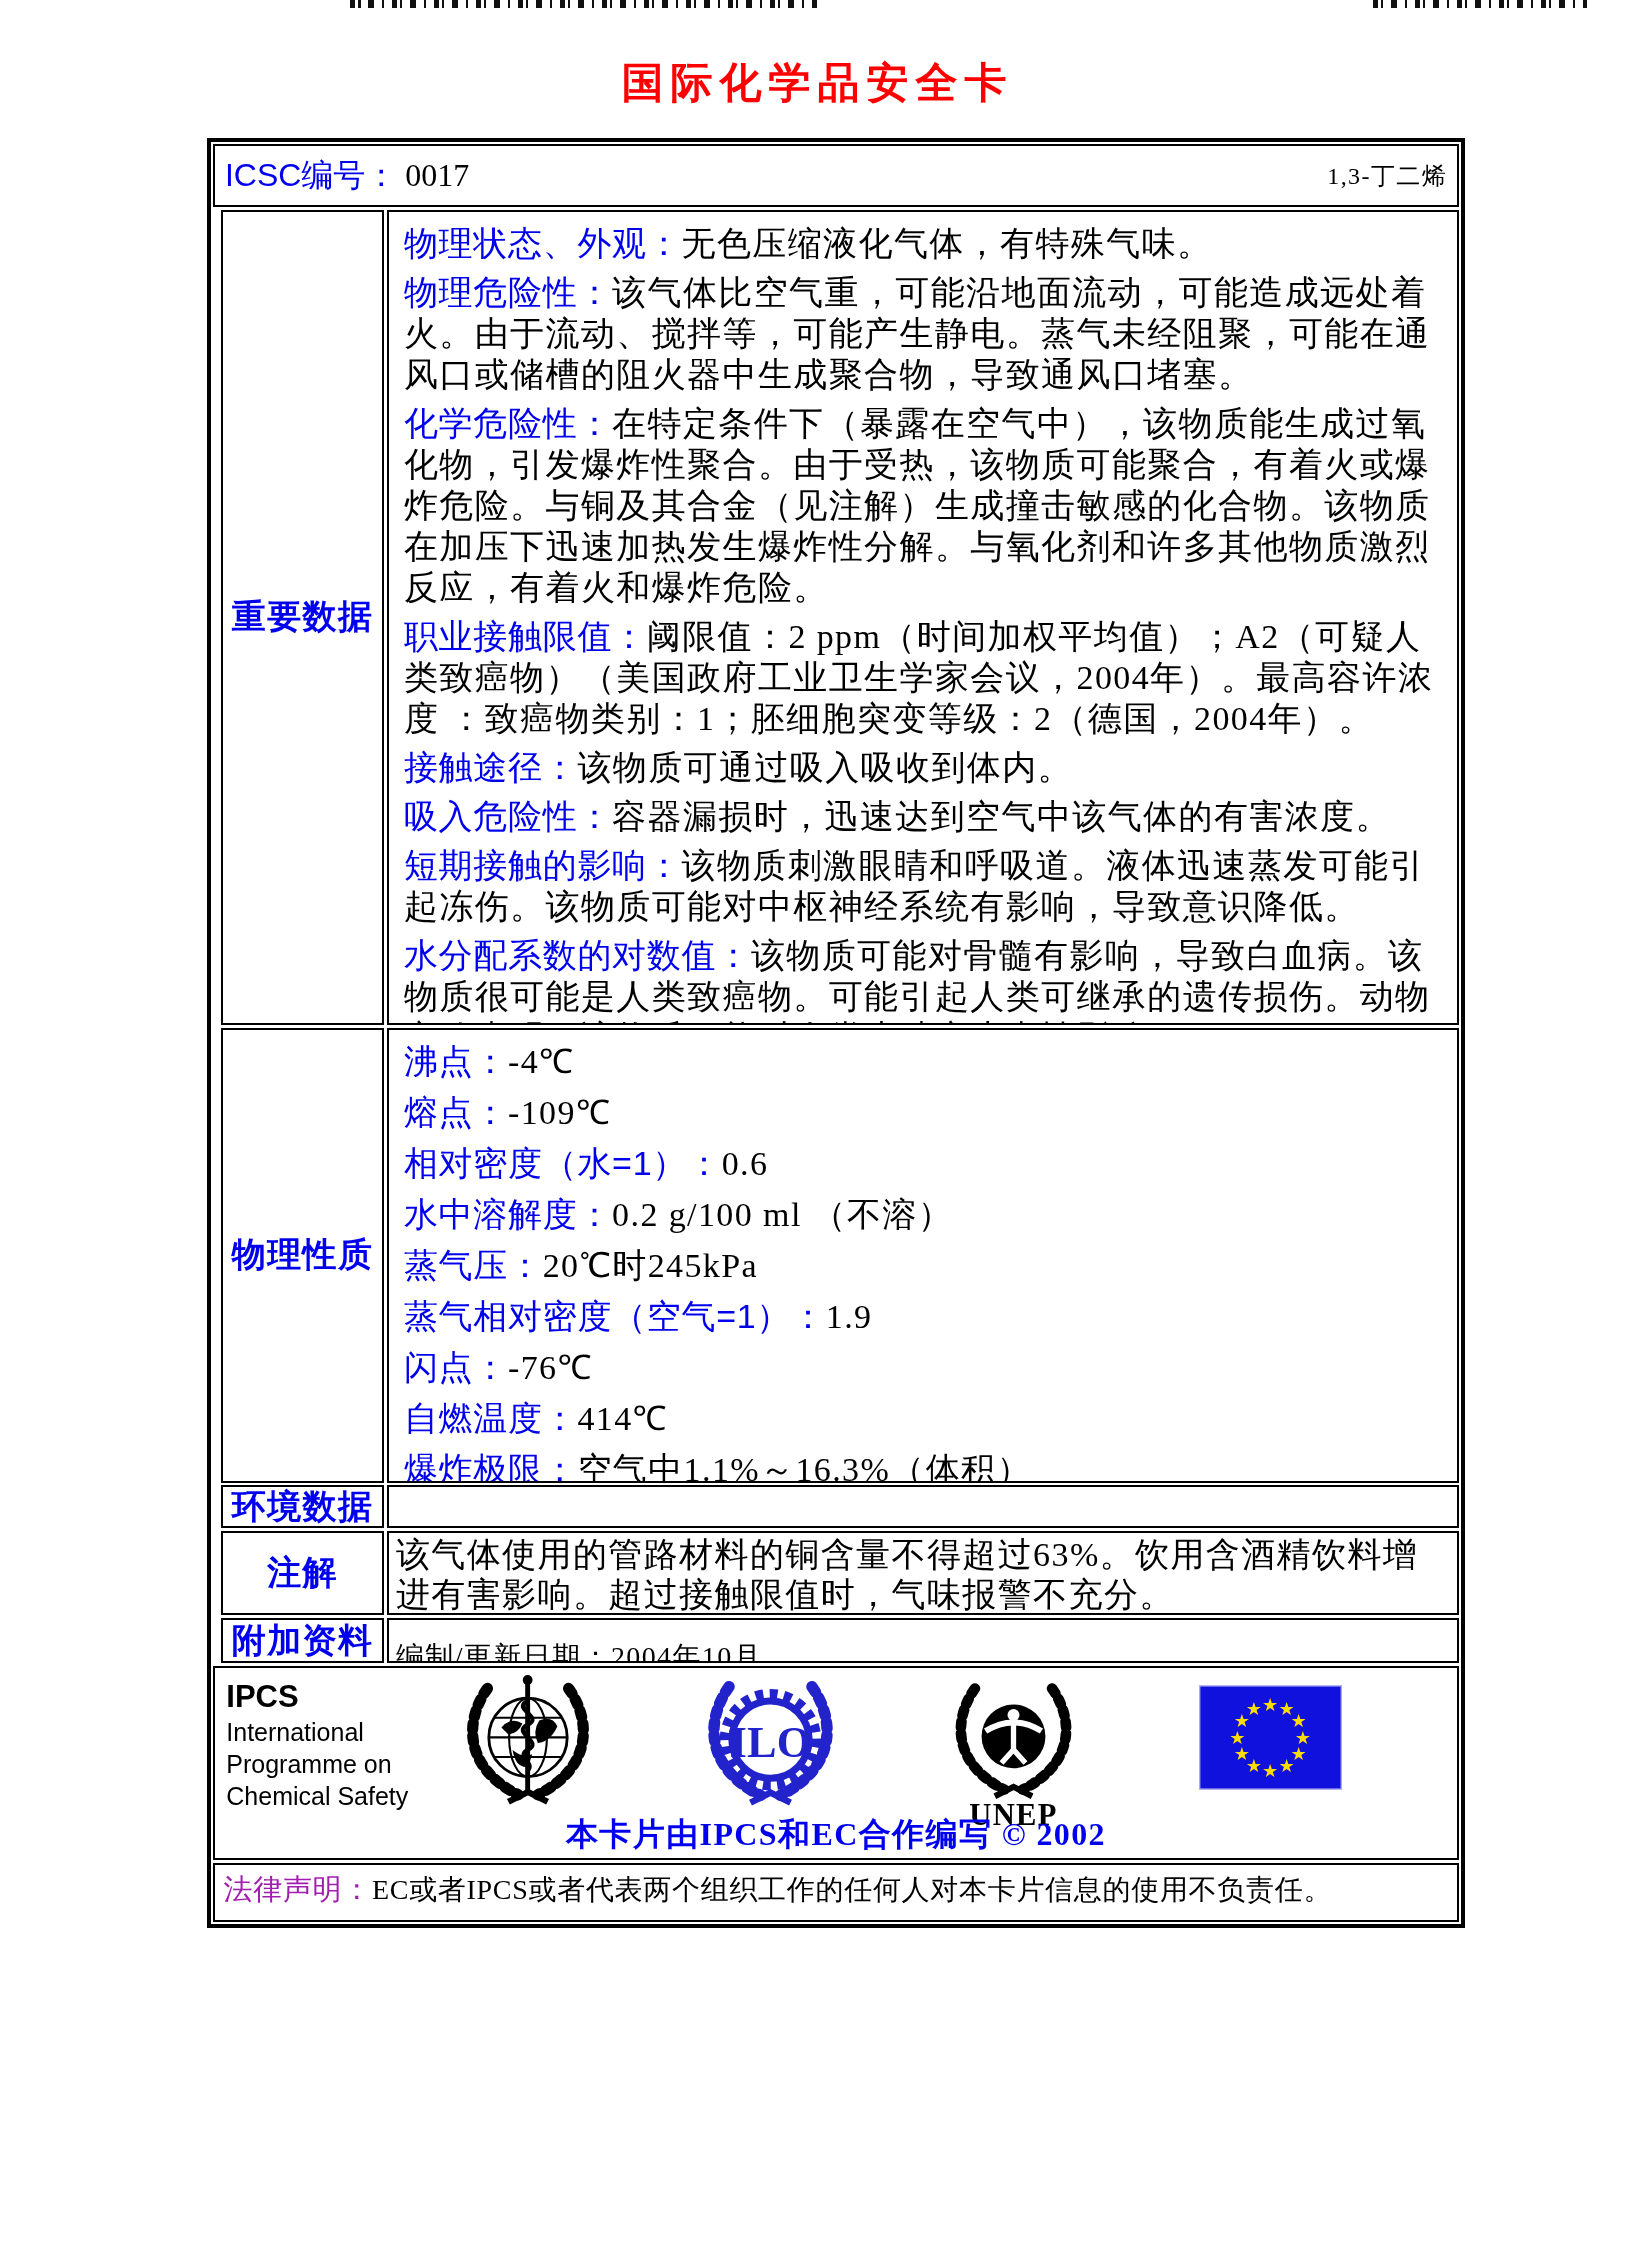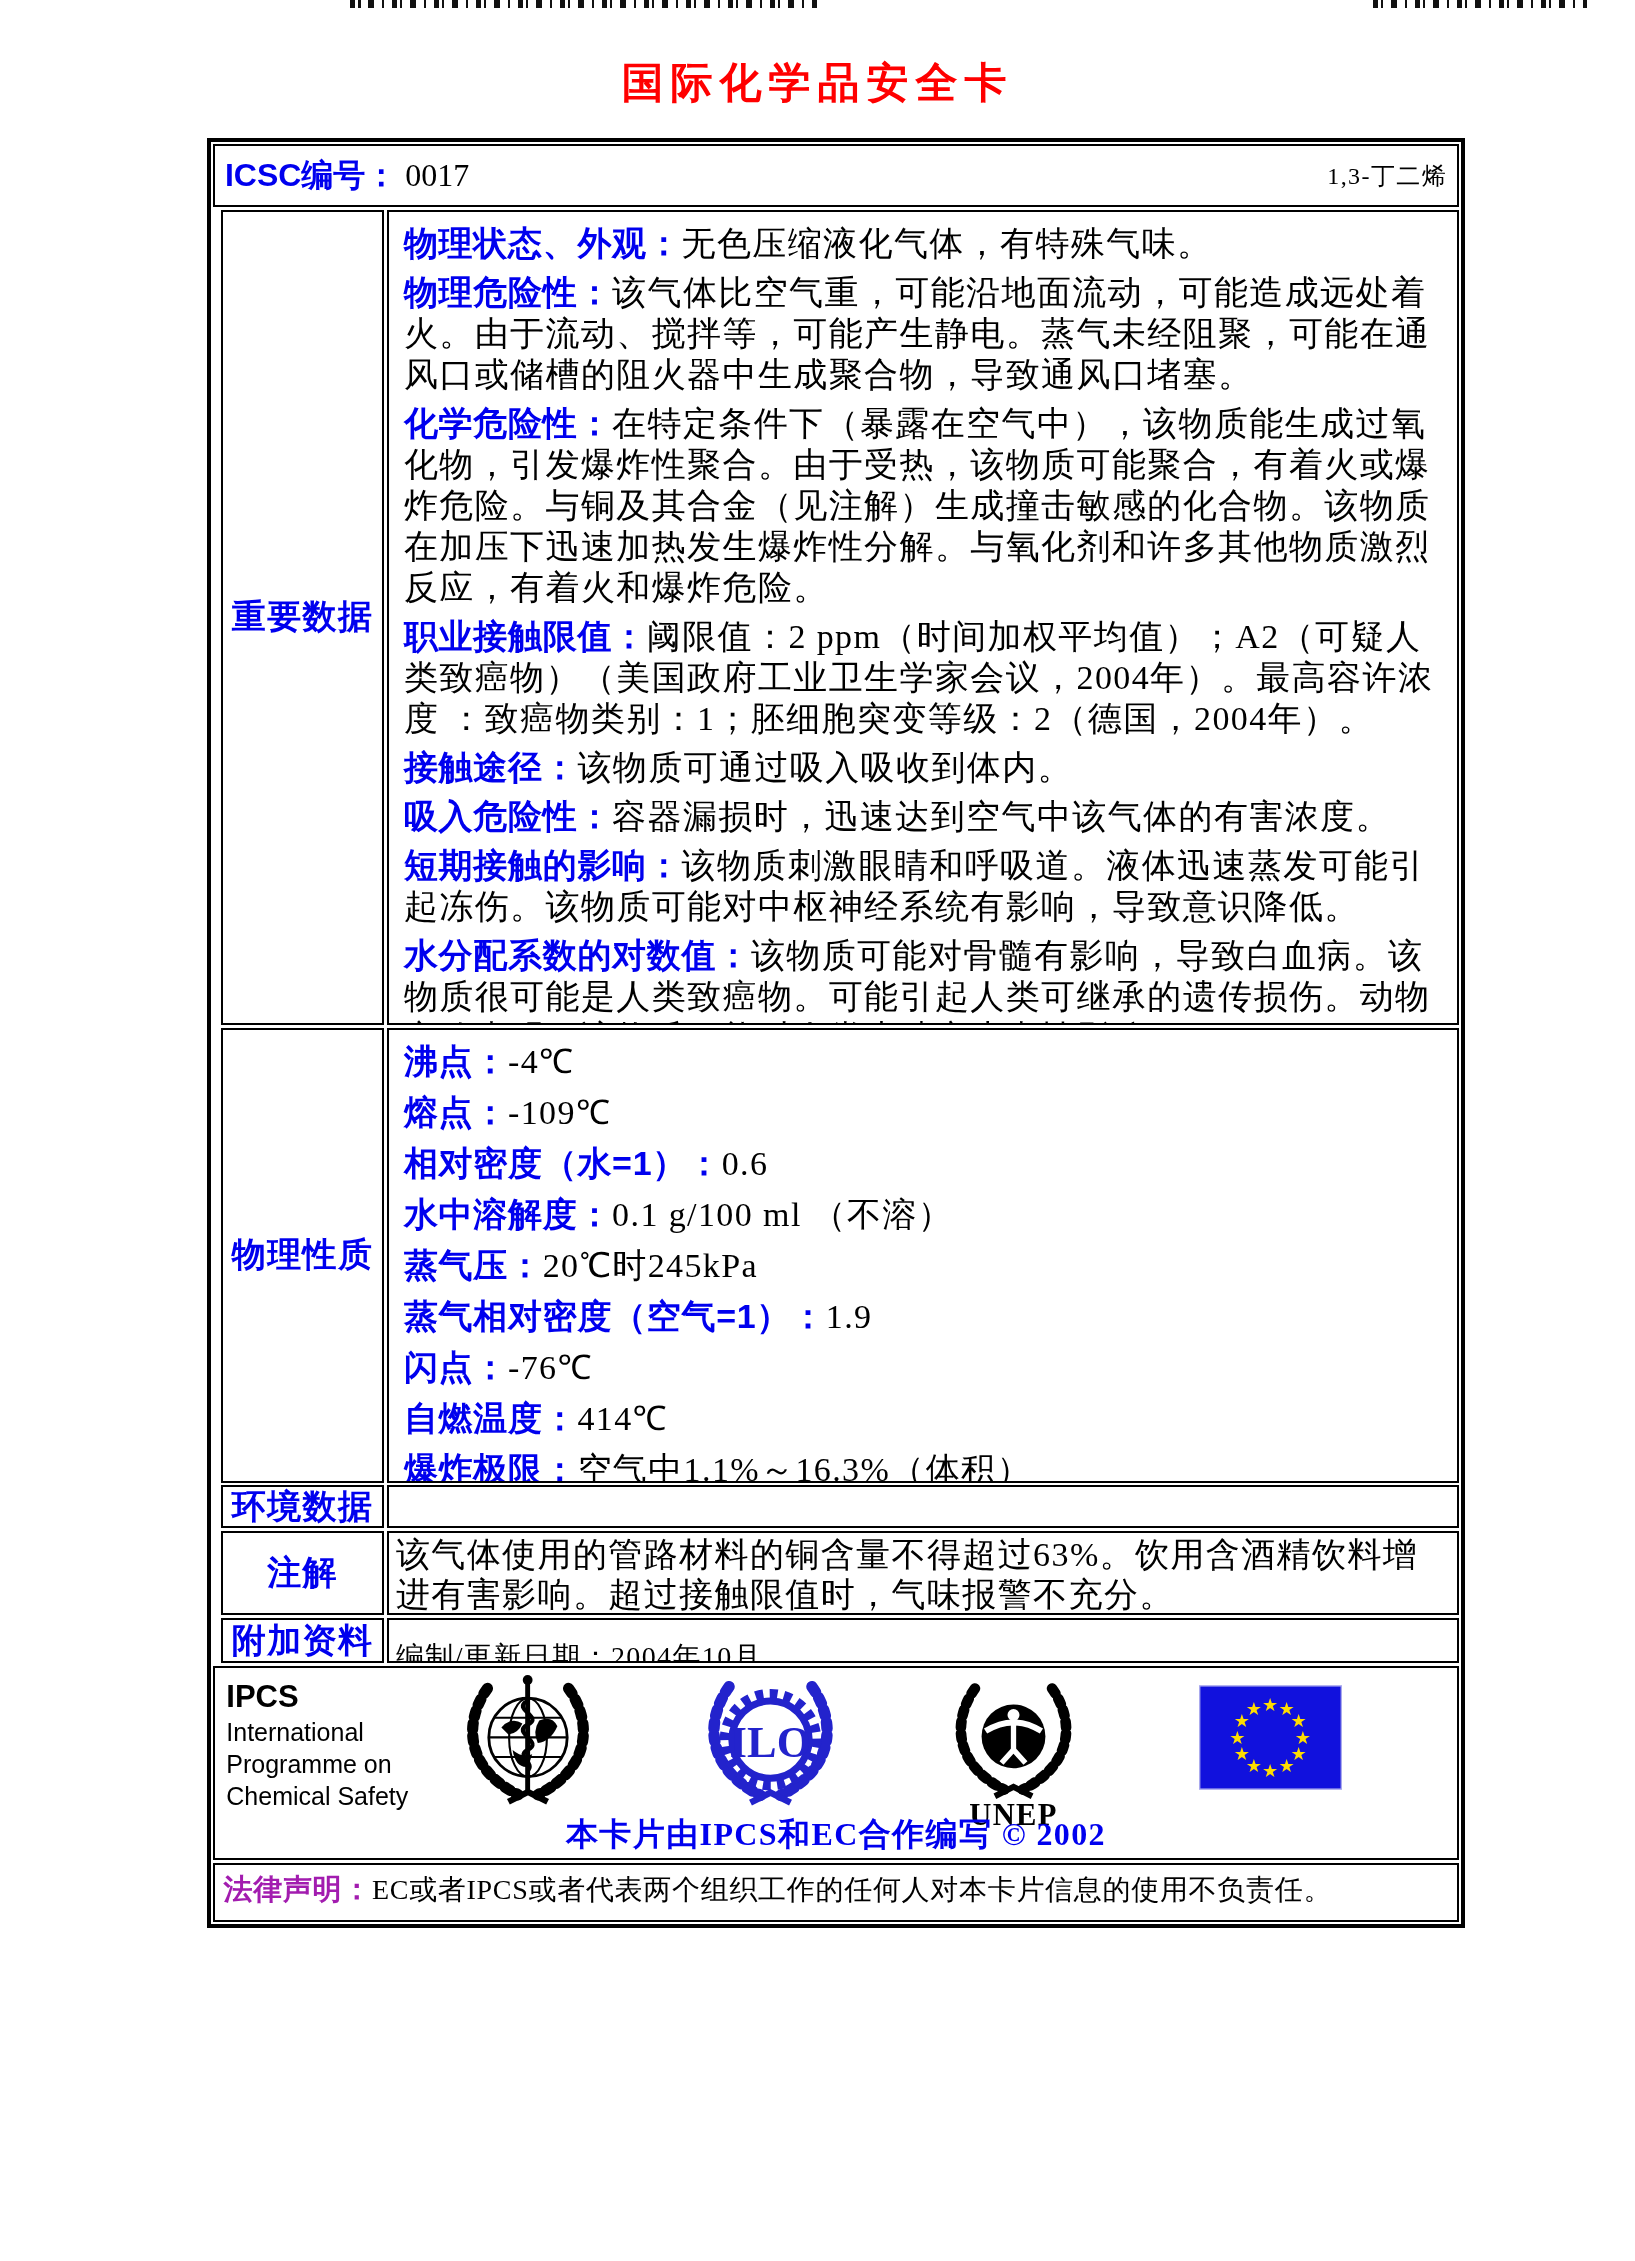--- a/index.html
+++ b/index.html
@@ -45,21 +45,21 @@
   }
   .cell{border:2.1px solid #000;background:#fff;overflow:hidden;}
   .span2{grid-column:1 / -1;}
 
   .icsc-row{
     display:flex;justify-content:space-between;align-items:center;
     padding:0 9.8px;font-size:32px;
   }
   .icsc-left{white-space:nowrap;}
   .blue-key{
-    color:var(--blue);font-weight:bold;
+    color:var(--blue);font-weight:normal;
     font-family:"Liberation Sans",sans-serif;
     text-align:right;
   }
   .chem-name{font-size:24px;letter-spacing:1.4px;}
 
   .label-cell{
     display:flex;align-items:center;justify-content:center;text-align:right;
     color:var(--blue);font-weight:bold;font-size:34px;
     font-family:"Liberation Sans",sans-serif;letter-spacing:1.4px;
     padding:2.8px;
@@ -136,21 +136,21 @@
     <div class="para"><span class="blue-key">吸入危险性：</span><span>容器漏损时，迅速达到空气中该气体的有害浓度。</span></div>
     <div class="para"><span class="blue-key">短期接触的影响：</span><span>该物质刺激眼睛和呼吸道。液体迅速蒸发可能引起冻伤。该物质可能对中枢神经系统有影响，导致意识降低。</span></div>
     <div class="para"><span class="blue-key">水分配系数的对数值：</span><span>该物质可能对骨髓有影响，导致白血病。该物质很可能是人类致癌物。可能引起人类可继承的遗传损伤。动物实验表明，该物质可能对人类生殖产生毒性影响。</span></div>
   </div>
 
   <div class="cell label-cell">物理性质</div>
   <div class="cell content-cell phys">
     <div class="para"><span class="blue-key">沸点：</span><span>-4℃</span></div>
     <div class="para"><span class="blue-key">熔点：</span><span>-109℃</span></div>
     <div class="para"><span class="blue-key">相对密度（水=1）：</span><span>0.6</span></div>
-    <div class="para"><span class="blue-key">水中溶解度：</span><span>0.1 g/100 ml （不溶）</span></div>
+    <div class="para"><span class="blue-key">水中溶解度：</span><span>0.2 g/100 ml （不溶）</span></div>
     <div class="para"><span class="blue-key">蒸气压：</span><span>20℃时245kPa</span></div>
     <div class="para"><span class="blue-key">蒸气相对密度（空气=1）：</span><span>1.9</span></div>
     <div class="para"><span class="blue-key">闪点：</span><span>-76℃</span></div>
     <div class="para"><span class="blue-key">自燃温度：</span><span>414℃</span></div>
     <div class="para"><span class="blue-key">爆炸极限：</span><span>空气中1.1%～16.3%（体积）</span></div>
     <div class="para"><span class="blue-key">辛醇/水分配系数的对数值：</span><span>1.99</span></div>
   </div>
 
   <div class="cell label-cell">环境数据</div>
   <div class="cell content-cell"></div>

